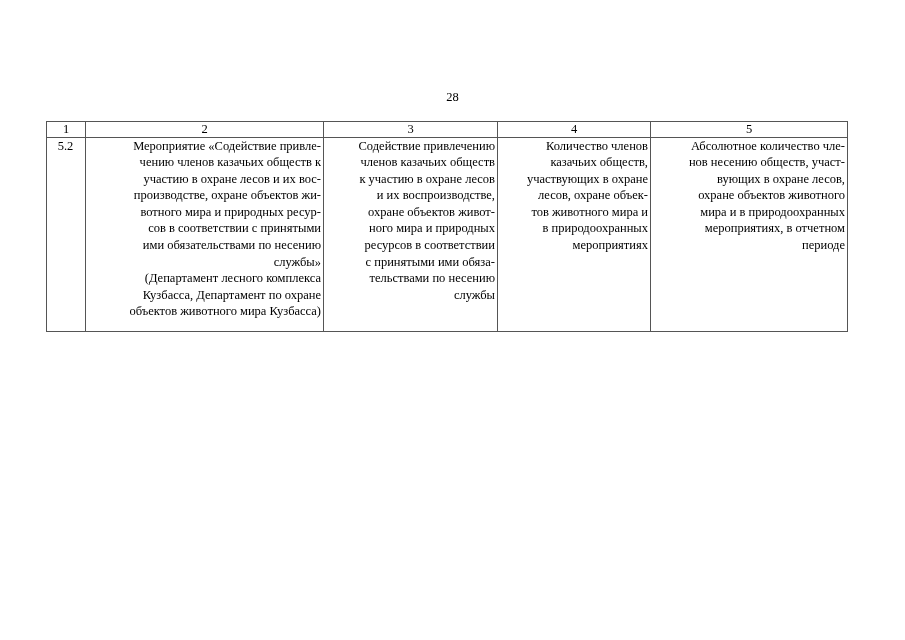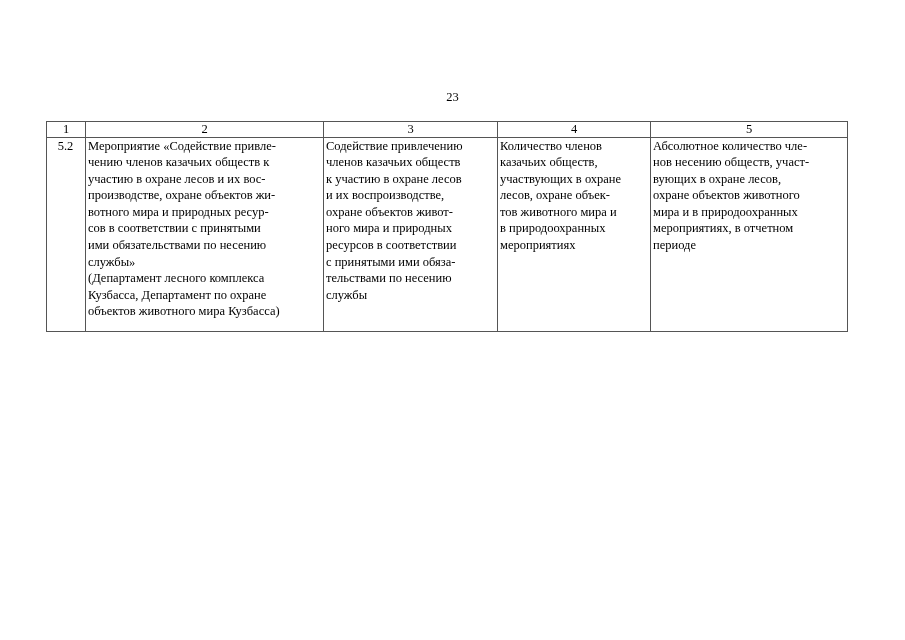--- a/index.html
+++ b/index.html
@@ -18,31 +18,32 @@
       border-collapse: collapse;
       table-layout: fixed;
       font-size: 12.5px; line-height: 16.6px;
     }
     table.doc-table td, table.doc-table th {
       border: 1px solid #555;
       vertical-align: top;
       padding: 0 2px;
       font-weight: normal;
       white-space: pre-line;
+      text-align: right;
     }
     table.doc-table th {
       text-align: center; line-height: 14.5px; padding-top: 0; padding-bottom: 0;
     }
     table.doc-table td.num { text-align: center; padding-left: 1px; }
     table.doc-table tr.body-row td { height: 193px; }
   </style>
 </head>
 <body>
 
-<div class="page-number">23</div>
+<div class="page-number">28</div>
 
 <table class="doc-table">
   <colgroup>
     <col style="width:39px">
     <col style="width:238px">
     <col style="width:174px">
     <col style="width:153px">
     <col style="width:197px">
   </colgroup>
   <thead>

